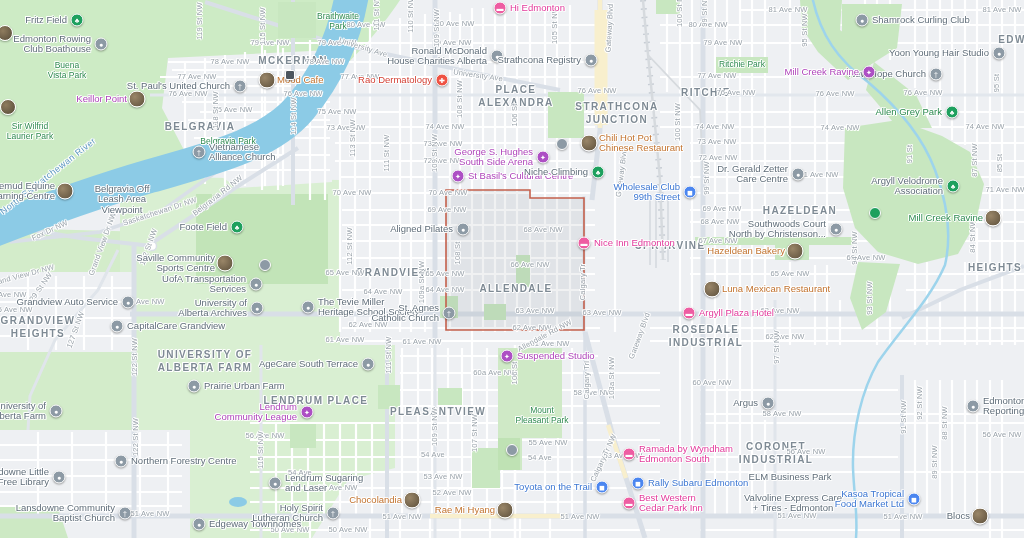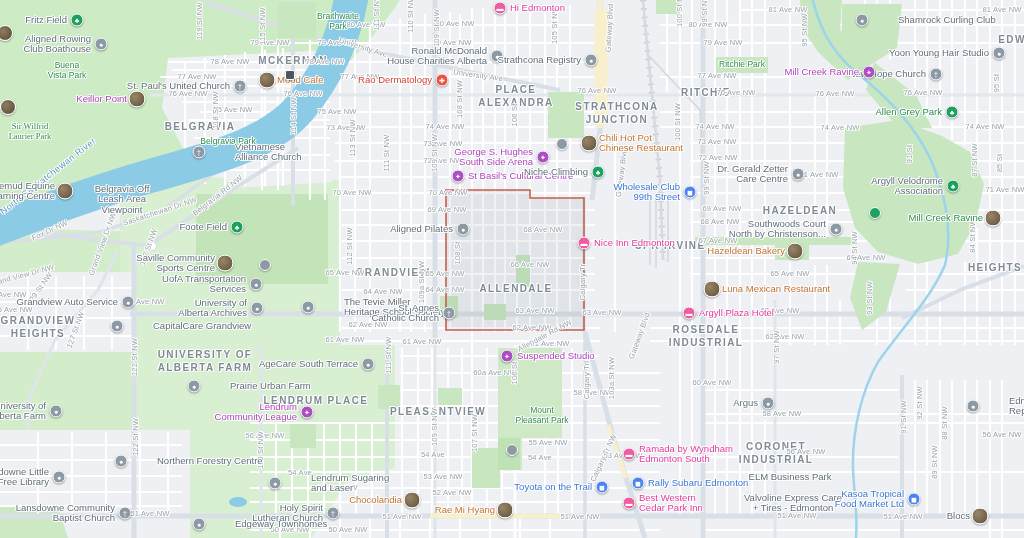--- a/index.html
+++ b/index.html
@@ -21,21 +21,21 @@
   .poi .lb{position:absolute;top:0;transform:translateY(-50%);font-size:9.5px;font-weight:500;white-space:pre;line-height:1.1;
        text-shadow:1px 0 0 #fff,-1px 0 0 #fff,0 1px 0 #fff,0 -1px 0 #fff,1px 1px 0 #fff,-1px -1px 0 #fff;}
   .poi.side-right .lb{left:10px;text-align:left;}
   .poi.side-left  .lb{right:10px;text-align:right;}
   .poi.side-center .lb{left:0;transform:translate(-50%,-50%);text-align:center;}
   .k-lodging .ic{background:#ee5da2;} .k-lodging .lb{color:#e2399b;}
   .k-food .ic{background:#ee9d52;}    .k-food .lb{color:#c1722e;}
   .k-health .ic{background:#ef5243;}  .k-health .lb{color:#d23f33;}
   .k-store .ic{background:#4b86f0;}   .k-store .lb{color:#3b76d2;}
   .k-attraction .ic{background:#ad4fc4;} .k-attraction .lb{color:#ae43ba;}
-  .k-generic .ic,.k-church .ic{background:#8d9aa5;} .k-generic .lb,.k-church .lb{color:#5f6d79;margin-left:26px;}
+  .k-generic .ic,.k-church .ic{background:#8d9aa5;} .k-generic .lb,.k-church .lb{color:#5f6d79;}
   .k-park .ic,.k-parknamed .ic{background:#1ea05e;} .k-park .lb{color:#5f6d79;} .k-parknamed .lb{color:#2c8a4f;}
   .k-text .lb{color:#5f6d79;}
   .marker{position:absolute;transform:translate(-50%,-50%);border-radius:50%;border:1.5px solid #fff;
        box-shadow:0 1px 2px rgba(0,0,0,.3);box-sizing:border-box;}
   .marker.photo{width:16px;height:16px;background:radial-gradient(circle at 35% 35%,#8f7c5e,#554a38);}
   .marker.generic{width:12px;height:12px;background:#8d9aa5;}
   .marker.park{width:12px;height:12px;background:#1ea05e;}
   .marker.station{width:10px;height:10px;border-radius:2px;background:#4d565f;}
 </style>
 </head>
@@ -144,21 +144,21 @@
       <div class="lbl hood" style="left: 205px; top: 361px;">UNIVERSITY OF
 ALBERTA FARM</div>
       <div class="lbl hood" style="left: 316px; top: 401px;">LENDRUM PLACE</div>
       <div class="lbl hood" style="left: 438px; top: 412px;">PLEASANTVIEW</div>
       <div class="lbl hood" style="left: 776px; top: 453px;">CORONET
 INDUSTRIAL</div>
       <div class="lbl hood" style="left: 670px; top: 246px;">CPR IRVINE</div>
       <div class="lbl hood" style="left: 1016px; top: 40px;">EDWA</div>
       <div class="lbl parklbl" style="left: 67px; top: 71px;">Buena
 Vista Park</div>
-      <div class="lbl parklbl" style="left: 30px; top: 132px; font-family: Liberation Serif, serif;">Sir Wilfrid
+      <div class="lbl parklbl" style="left: 30px; top: 132px;">Sir Wilfrid
 Laurier Park</div>
       <div class="lbl parklbl" style="left: 338px; top: 22px;">Braithwaite
 Park</div>
       <div class="lbl parklbl" style="left: 228px; top: 142px;">Belgravia Park</div>
       <div class="lbl parklbl" style="left: 742px; top: 65px;">Ritchie Park</div>
       <div class="lbl parklbl" style="left: 542px; top: 395px; margin-top: 21px;">Mount
 Pleasant Park</div>
       <div class="lbl waterlbl" style="left: 48px; top: 176px; transform: translate(-50%, -50%) rotate(-38deg);">North Saskatchewan River</div>
       <div class="lbl street" style="left: 788px; top: 10px;">81 Ave NW</div>
       <div class="lbl street" style="left: 1002px; top: 10px;">81 Ave NW</div>
@@ -318,21 +318,21 @@
       <div class="poi k-attraction side-left" style="left: 869px; top: 72px;">
         <span class="ic">✦</span>
         <span class="lb">Mill Creek Ravine</span>
       </div>
       <div class="poi k-park side-left" style="left: 77px; top: 20px;">
         <span class="ic">♣</span>
         <span class="lb">Fritz Field</span>
       </div>
       <div class="poi k-generic side-left" style="left: 101px; top: 44px;">
         <span class="ic">●</span>
-        <span class="lb">Aligned Rowing
+        <span class="lb">Edmonton Rowing
 Club Boathouse</span>
       </div>
       <div class="poi k-attraction side-left" style="left: 137px; top: 99px;">
         <span class="ic photo"></span>
         <span class="lb">Keillor Point</span>
       </div>
       <div class="poi k-church side-left" style="left: 240px; top: 86px;">
         <span class="ic">†</span>
         <span class="lb">St. Paul's United Church</span>
       </div>

